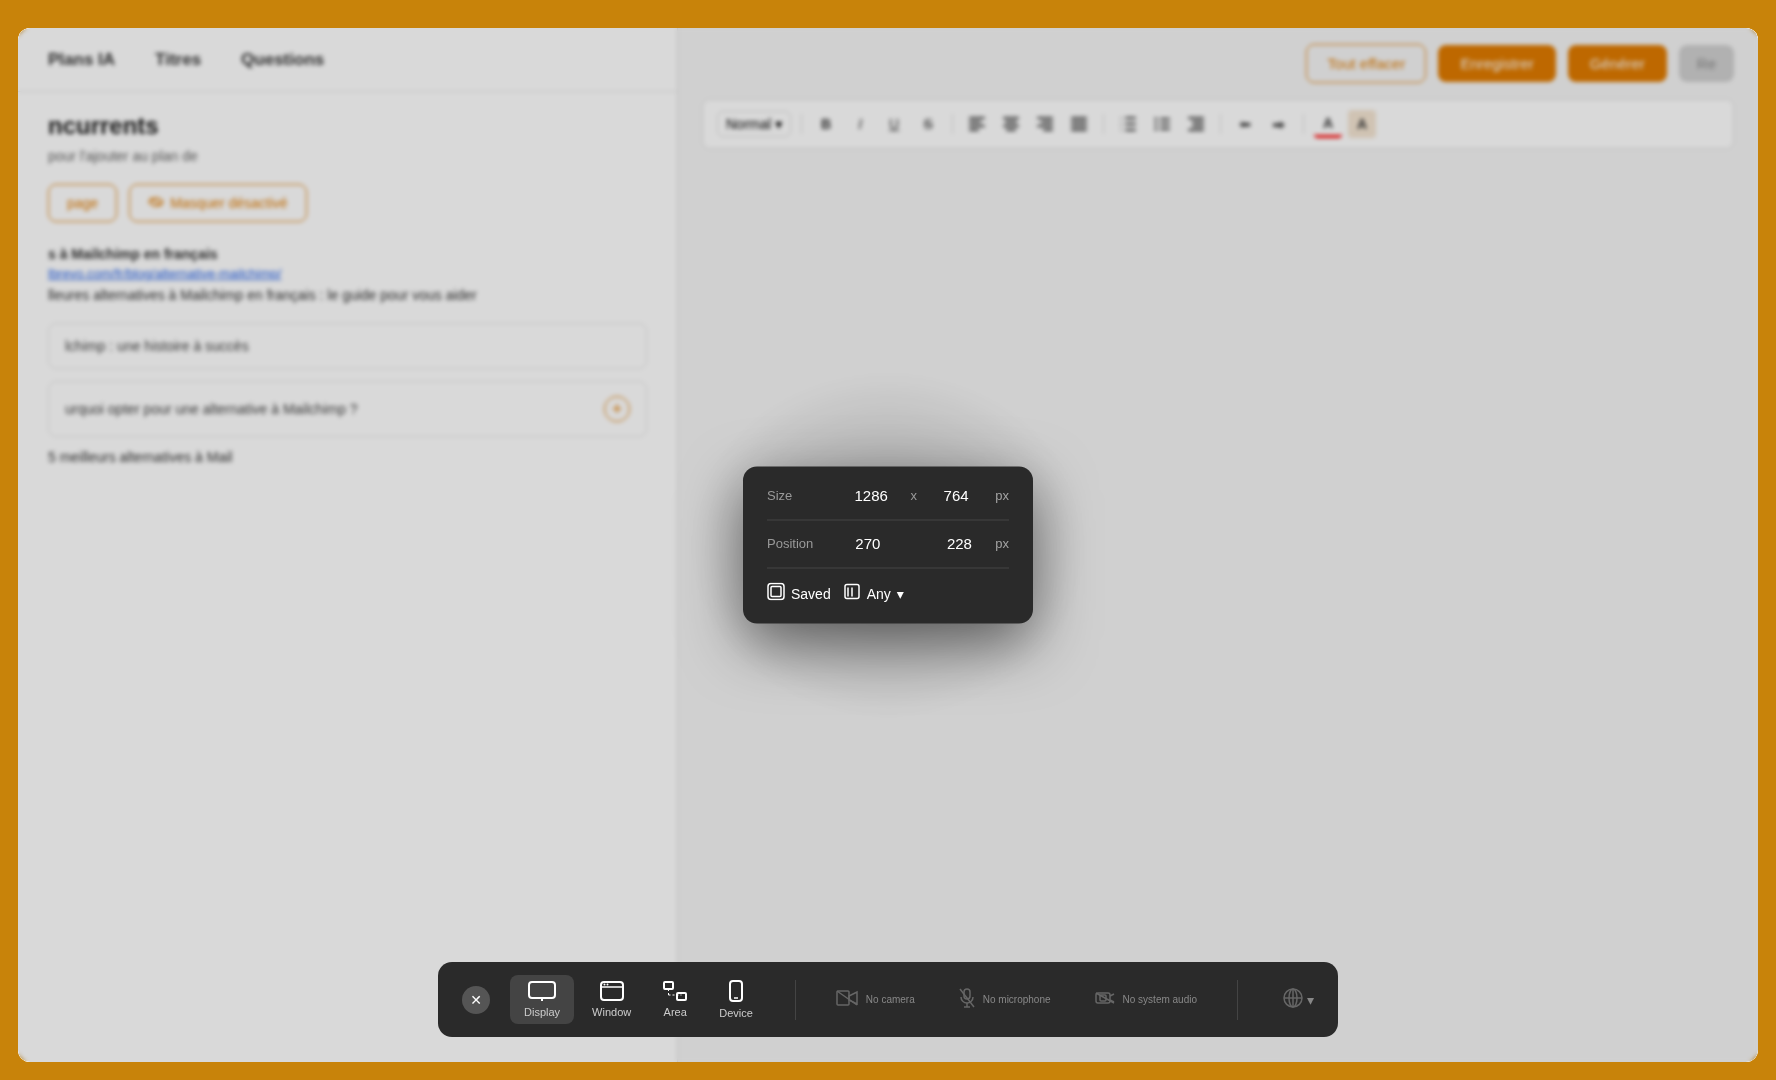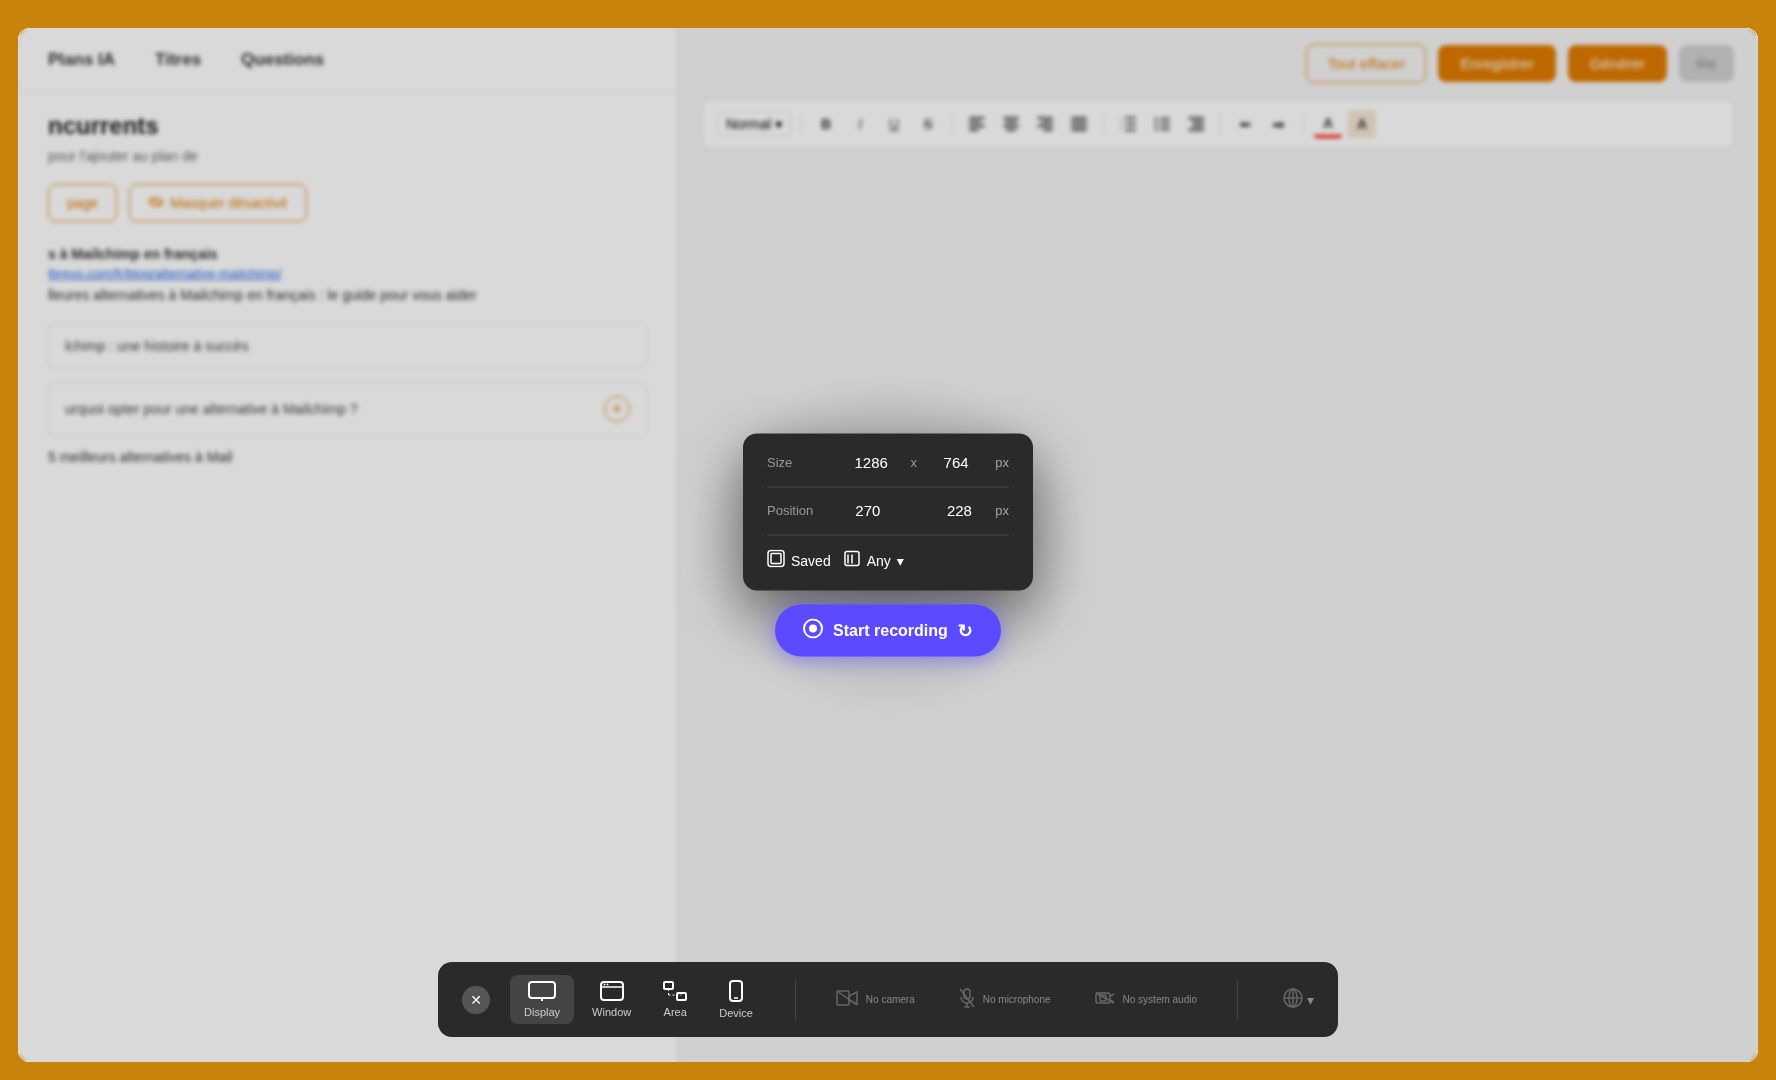--- a/index.html
+++ b/index.html
@@ -652,30 +652,20 @@
               <line x1="5" y1="14" x2="5" y2="5" stroke="white" stroke-width="1.5"></line>
               <line x1="9" y1="14" x2="9" y2="5" stroke="white" stroke-width="1.5"></line>
             </svg>
           </span>
           <span>Any</span>
           <span>▾</span>
         </div>
       </div>
     </div>
 
-    <button class="start-recording-btn">
-      <span>
-        <svg width="20" height="20" viewBox="0 0 20 20" fill="none">
-          <circle cx="10" cy="10" r="9" stroke="white" stroke-width="2"></circle>
-          <circle cx="10" cy="10" r="4" fill="white"></circle>
-        </svg>
-      </span>
-      <span>Start recording</span>
-      <span style="font-size:18px;">↻</span>
-    </button>
 
   </div>
 
   <div class="bottom-bar">
 
     <button class="close-btn">
       <span>✕</span>
     </button>
 
     <div class="bottom-bar-options">

